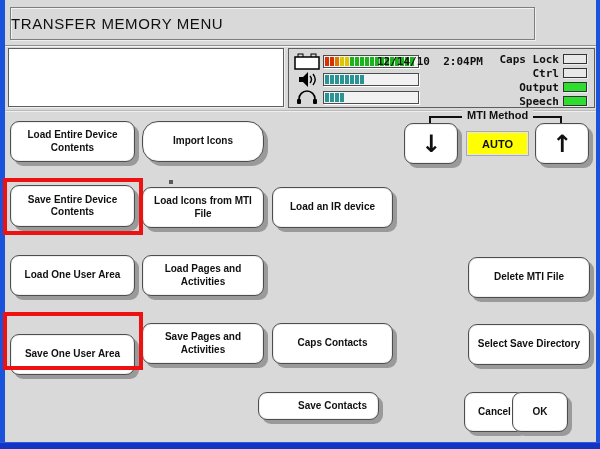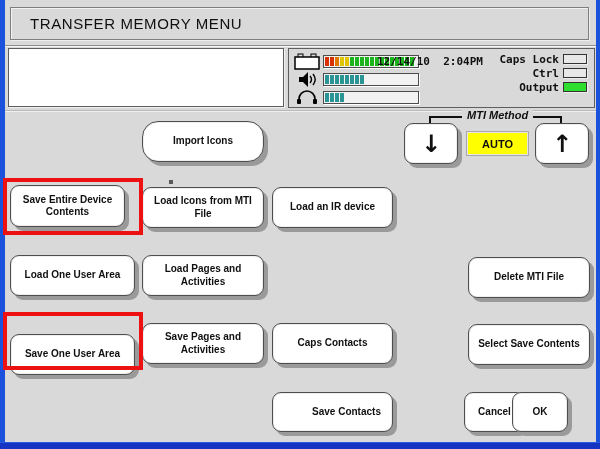--- a/index.html
+++ b/index.html
@@ -11,24 +11,24 @@
     -webkit-font-smoothing:none;
   }
   
   .frame-left  { position:absolute; left:0; top:0; width:5px; height:449px; background:#1b52dc; }
   .frame-right { position:absolute; right:0; top:0; width:4px; height:449px; background:#1b52dc; }
   .frame-bottom{ position:absolute; left:0; bottom:0; width:600px; height:7px; background:#1634c2; border-top:1px solid #2d58e4; }
 
   
   .titlebar { position:absolute; left:5px; top:0; width:591px; height:46px; background:#d9d9d9; border-bottom:1px solid #8d8d8d; box-shadow:0 1px 0 #f4f4f4; }
   .titlebox {
-    position:absolute; left:5px; top:7px; width:579px; height:33px;
+    position:absolute; left:5px; top:7px; width:525px; height:33px;
     background:#d9d9d9; border:1px solid #7e7e7e;
     box-shadow: inset 1px 1px 0 #f2f2f2, 1px 1px 0 #eeeeee;
-    display:flex; align-items:center; padding-left:19px;
+    display:flex; align-items:center; 
   }
   .titlebox span { font-size:15px; letter-spacing:.6px; color:#101010; }
 
   
   .display-box {
     position:absolute; left:8px; top:48px; width:276px; height:59px;
     background:#ffffff; border:1px solid #5e5e5e; box-shadow:1px 1px 0 #f0f0f0;
   }
   .status-panel {
     position:absolute; left:288px; top:48px; width:307px; height:60px;
@@ -67,21 +67,21 @@
     font-weight:bold; font-size:10px; color:#101010; line-height:1.25;
     padding:2px 4px; cursor:pointer;
   }
   .arrow { font-size:24px; font-weight:bold; font-family:"DejaVu Sans", sans-serif; padding:0; }
 
   
   .mti-line { position:absolute; top:116px; left:429px; width:133px; height:0; border-top:2px solid #101010; }
   .mti-tick { position:absolute; top:116px; width:2px; height:8px; background:#101010; }
   .mti-label {
     position:absolute; top:109px; left:462px; background:#d9d9d9; padding:0 5px;
-    font-weight:bold; font-size:11px; color:#101010;font-style:italic;
+    font-weight:bold; font-size:11px; color:#101010;
   }
   .auto-box {
     position:absolute; left:466px; top:131px; width:63px; height:25px;
     border:1px solid #a9a9a9; box-shadow:inset 0 0 0 1px #e6e6e6;
     display:flex; align-items:center; justify-content:center;
     font-weight:bold; font-size:11px; color:#101010;
   }
 
   .hl-rect { position:absolute; border:4px solid #ee1111; background:transparent; pointer-events:none; z-index:5; }
   .stray { position:absolute; left:169px; top:180px; width:4px; height:4px; background:#5a5a5a; }
@@ -172,56 +172,61 @@
         <span class="led" style="background: rgb(232, 232, 232);"></span>
       </div>
       <div class="led-row">
         <span class="led-label">Ctrl</span>
         <span class="led" style="background: rgb(232, 232, 232);"></span>
       </div>
       <div class="led-row">
         <span class="led-label">Output</span>
         <span class="led" style="background: rgb(46, 222, 46);"></span>
       </div>
+      <div class="led-row">
+        <span class="led-label">Speech</span>
+        <span class="led" style="background: rgb(46, 222, 46);"></span>
+      </div>
     </div>
   </div>
 
   <div class="strip-divider"></div>
 
   <div class="mti-line"></div>
   <div class="mti-tick" style="left:429px;"></div>
   <div class="mti-tick" style="left:560px;"></div>
   <div class="mti-label">MTI Method</div>
   <div class="btn arrow" style="left:404px; top:123px; width:54px; height:41px;">
     <span>↓</span>
   </div>
   <div class="auto-box" style="background:#ffff00;">
     <span>AUTO</span>
   </div>
   <div class="btn arrow" style="left:535px; top:123px; width:54px; height:41px;">
     <span>↑</span>
   </div>
 
+  <div class="btn" style="left:10px; top:121px; width:125px; height:41px;">Load Entire Device Contents</div>
   <div class="btn" style="left:142px; top:121px; width:122px; height:41px;border-radius:16px;">Import Icons</div>
 
-  <div class="btn" style="left:10px; top:185px; width:115px; height:42px;">Save Entire Device Contents</div>
+  <div class="btn" style="left:10px; top:185px; width:125px; height:42px;">Save Entire Device Contents</div>
   <div class="btn" style="left:142px; top:187px; width:122px; height:41px;">Load Icons from MTI File</div>
   <div class="btn" style="left:272px; top:187px; width:121px; height:41px;">Load an IR device</div>
   <div class="stray"></div>
 
   <div class="btn" style="left:10px; top:255px; width:125px; height:41px;">Load One User Area</div>
   <div class="btn" style="left:142px; top:255px; width:122px; height:41px;">Load Pages and Activities</div>
   <div class="btn" style="left:468px; top:257px; width:122px; height:41px;">Delete MTI File</div>
 
   <div class="btn" style="left:10px; top:323px; width:125px; height:41px;margin-top:11px;">Save One User Area</div>
   <div class="btn" style="left:142px; top:323px; width:122px; height:41px;">Save Pages and Activities</div>
   <div class="btn" style="left:272px; top:323px; width:121px; height:41px;">Caps Contacts</div>
-  <div class="btn" style="left:468px; top:324px; width:122px; height:41px;">Select Save Contents</div>
-
-  <div class="btn" style="left:272px; top:392px; width:121px; height:40px;padding-left:32px;">Save Contacts</div>
+  <div class="btn" style="left:468px; top:324px; width:122px; height:41px;">Select Save Directory</div>
+
+  <div class="btn" style="left:258px; top:392px; width:121px; height:28px;padding-left:32px;">Save Contacts</div>
   <div class="btn" style="left:464px; top:392px; width:61px; height:40px;">Cancel</div>
   <div class="btn" style="left:512px; top:392px; width:56px; height:40px;">OK</div>
 
   <div class="hl-rect" style="left:3px; top:178px; width:140px; height:57px;"></div>
   <div class="hl-rect" style="left:3px; top:312px; width:140px; height:58px;"></div>
 
   <div class="frame-left"></div>
   <div class="frame-right"></div>
   <div class="frame-bottom"></div>
 </div>

